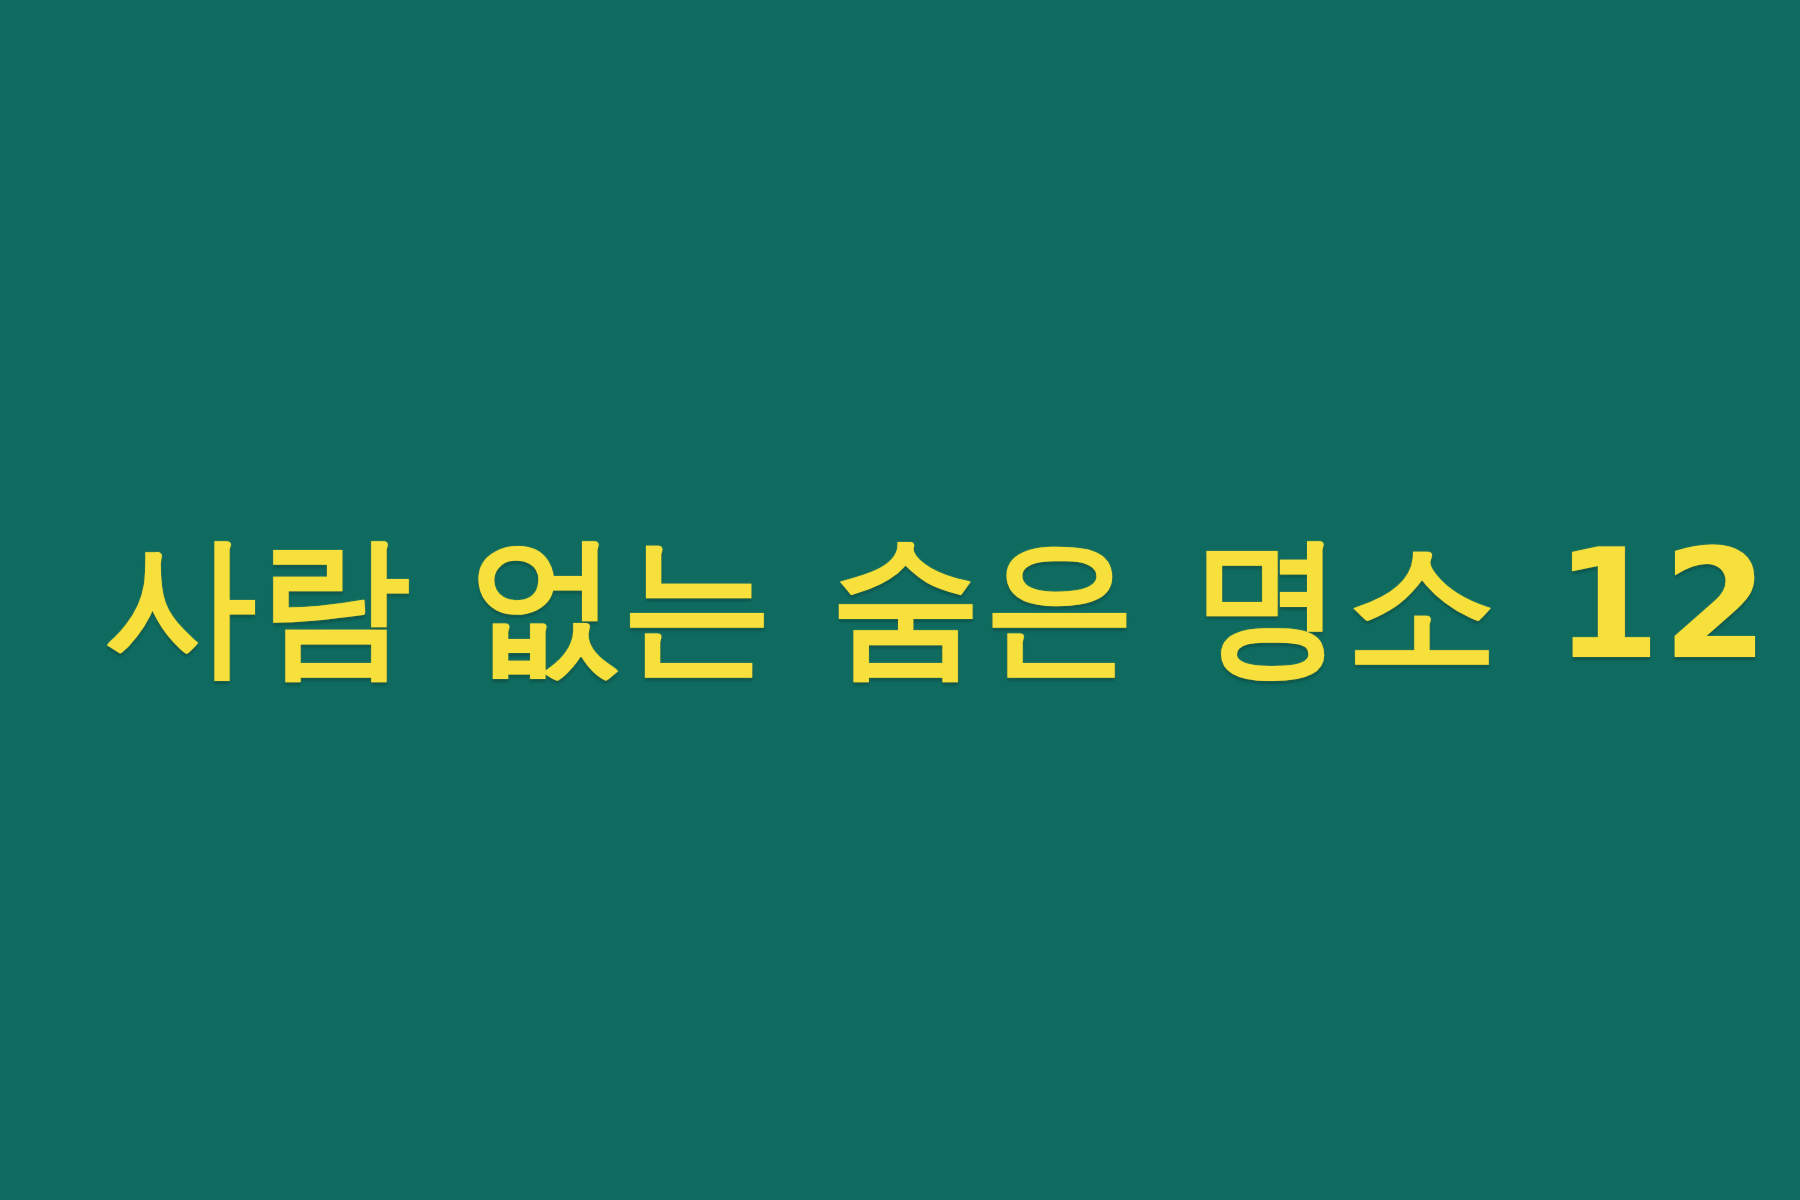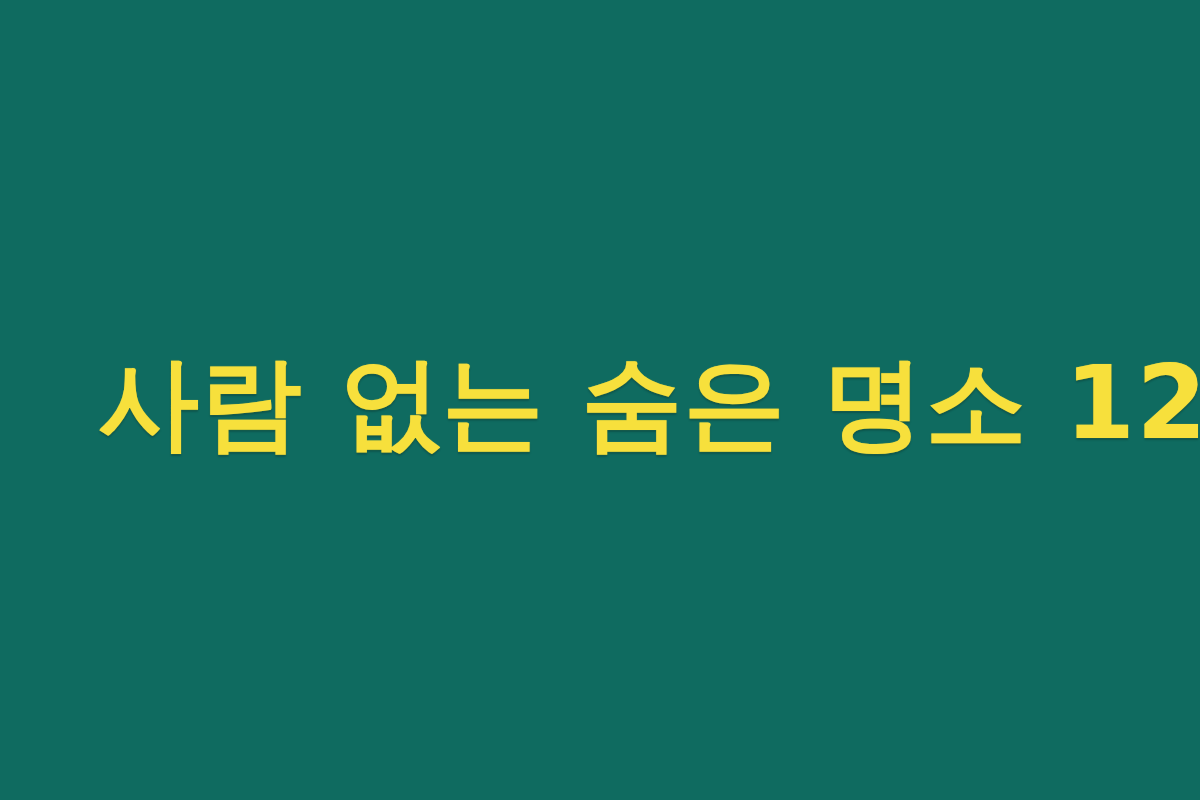--- a/index.html
+++ b/index.html
@@ -38,21 +38,20 @@
     color: #F7E03C;
     font-family: "DejaVu Sans", "Liberation Sans", sans-serif;
     font-size: 101px;
     font-weight: 700;
     line-height: 128px;
     letter-spacing: 1.5px;
     white-space: nowrap;
     text-shadow:
       0 2px 2px rgba(0, 0, 0, 0.22),
       0 0 1px rgba(247, 224, 60, 0.6);
-    margin-left: 28px;
   }
 
   .headline-line.line-2 {
     letter-spacing: 2px;
   }
 </style>
 </head>
 <body>
 
 <div id="canvas">

